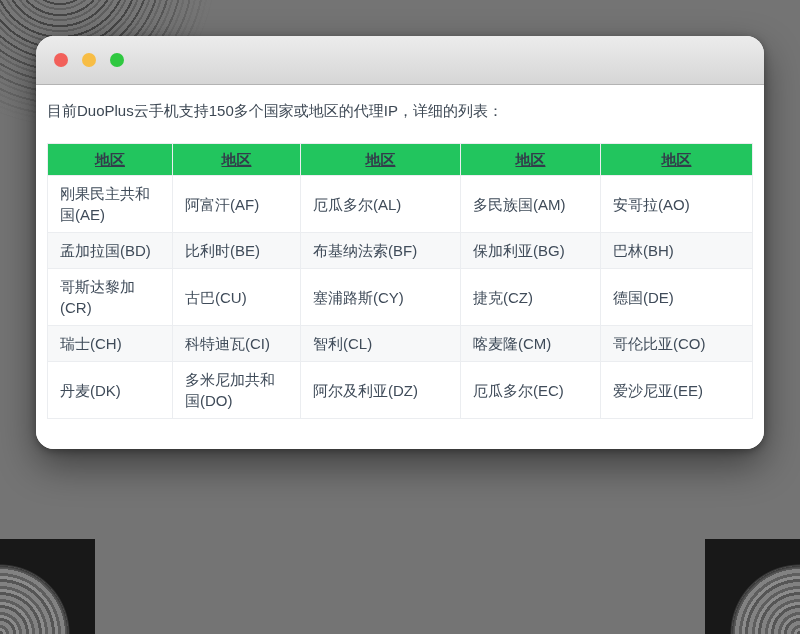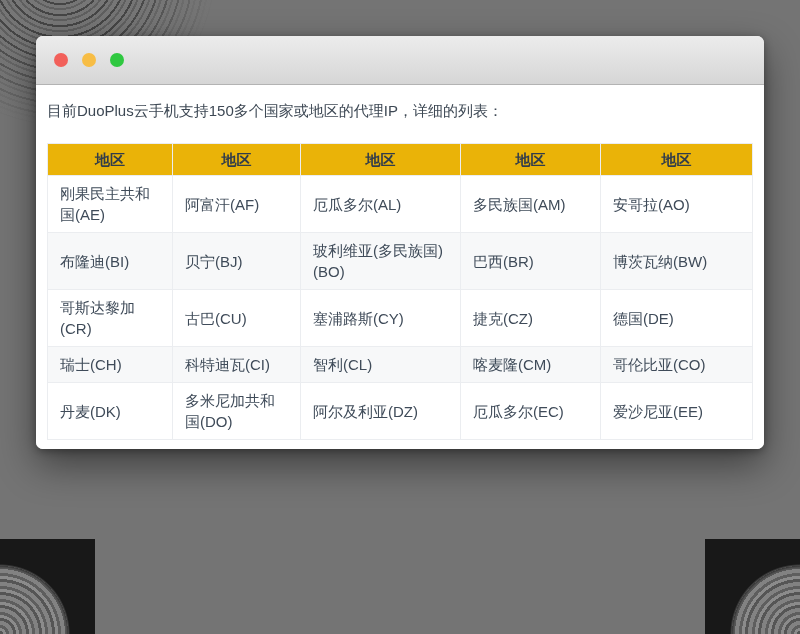--- a/index.html
+++ b/index.html
@@ -28,21 +28,21 @@
   .rope-bottom-right{
     right:0;bottom:0;width:95px;height:95px;
     background:
       radial-gradient(circle at 100% 100%, rgba(0,0,0,0) 0 66px, #181818 70px),
       repeating-radial-gradient(circle at 100% 100%,
         #555 0 3px, #8b8b8b 3px 6px, #5e5e5e 6px 9px, #828282 9px 13px);
   }
   
   .window{
     position:absolute;left:36px;top:36px;width:728px;height:413px;
-    border-radius:7px;overflow:hidden;background:#fff;
+    border-radius:18px;overflow:hidden;background:#fff;
     box-shadow:0 16px 38px rgba(0,0,0,.45), 0 2px 8px rgba(0,0,0,.35);
   }
   .titlebar{
     height:49px;display:flex;align-items:center;gap:14px;padding-left:18px;
     background:linear-gradient(#ececec,#d6d6d6);
     border-bottom:1px solid #b3b3b3;box-sizing:border-box;
   }
   .tl{width:14px;height:14px;border-radius:50%;display:inline-block;}
   .content{
     height:512px;padding:0 11px;box-sizing:border-box;overflow:hidden;background:#fff;
@@ -52,21 +52,21 @@
   }
   table.regions{
     border-collapse:collapse;table-layout:fixed;width:705px;
     font-size:15px;color:#3f4b59;
   }
   table.regions th, table.regions td{
     border:1px solid #ebedf0;box-sizing:border-box;
     line-height:21px;word-break:break-word;
   }
   table.regions th{
-    padding:5px 12px;font-weight:bold;color:#323d4a;background:#eab308;text-align:center;
+    padding:5px 12px;font-weight:bold;color:#323d4a;background:#22c55e;text-align:center;text-decoration:underline;
   }
   table.regions td{
     padding:7px 12px;text-align:left;background:#fff;
   }
   table.regions tbody tr:nth-child(even) td{background:#f7f8f9;}
 </style>
 </head>
 <body>
 
 <div class="deco swirl-top-left"></div>
@@ -100,25 +100,25 @@
       </thead>
       <tbody>
           <tr>
             <td>刚果民主共和国(AE)</td>
             <td>阿富汗(AF)</td>
             <td>厄瓜多尔(AL)</td>
             <td>多民族国(AM)</td>
             <td>安哥拉(AO)</td>
           </tr>
           <tr>
-            <td>布隆迪(BI)</td>
-            <td>贝宁(BJ)</td>
-            <td>玻利维亚(多民族国)(BO)</td>
-            <td>巴西(BR)</td>
-            <td>博茨瓦纳(BW)</td>
+            <td>孟加拉国(BD)</td>
+            <td>比利时(BE)</td>
+            <td>布基纳法索(BF)</td>
+            <td>保加利亚(BG)</td>
+            <td>巴林(BH)</td>
           </tr>
           <tr>
             <td>哥斯达黎加(CR)</td>
             <td>古巴(CU)</td>
             <td>塞浦路斯(CY)</td>
             <td>捷克(CZ)</td>
             <td>德国(DE)</td>
           </tr>
           <tr>
             <td>瑞士(CH)</td>

